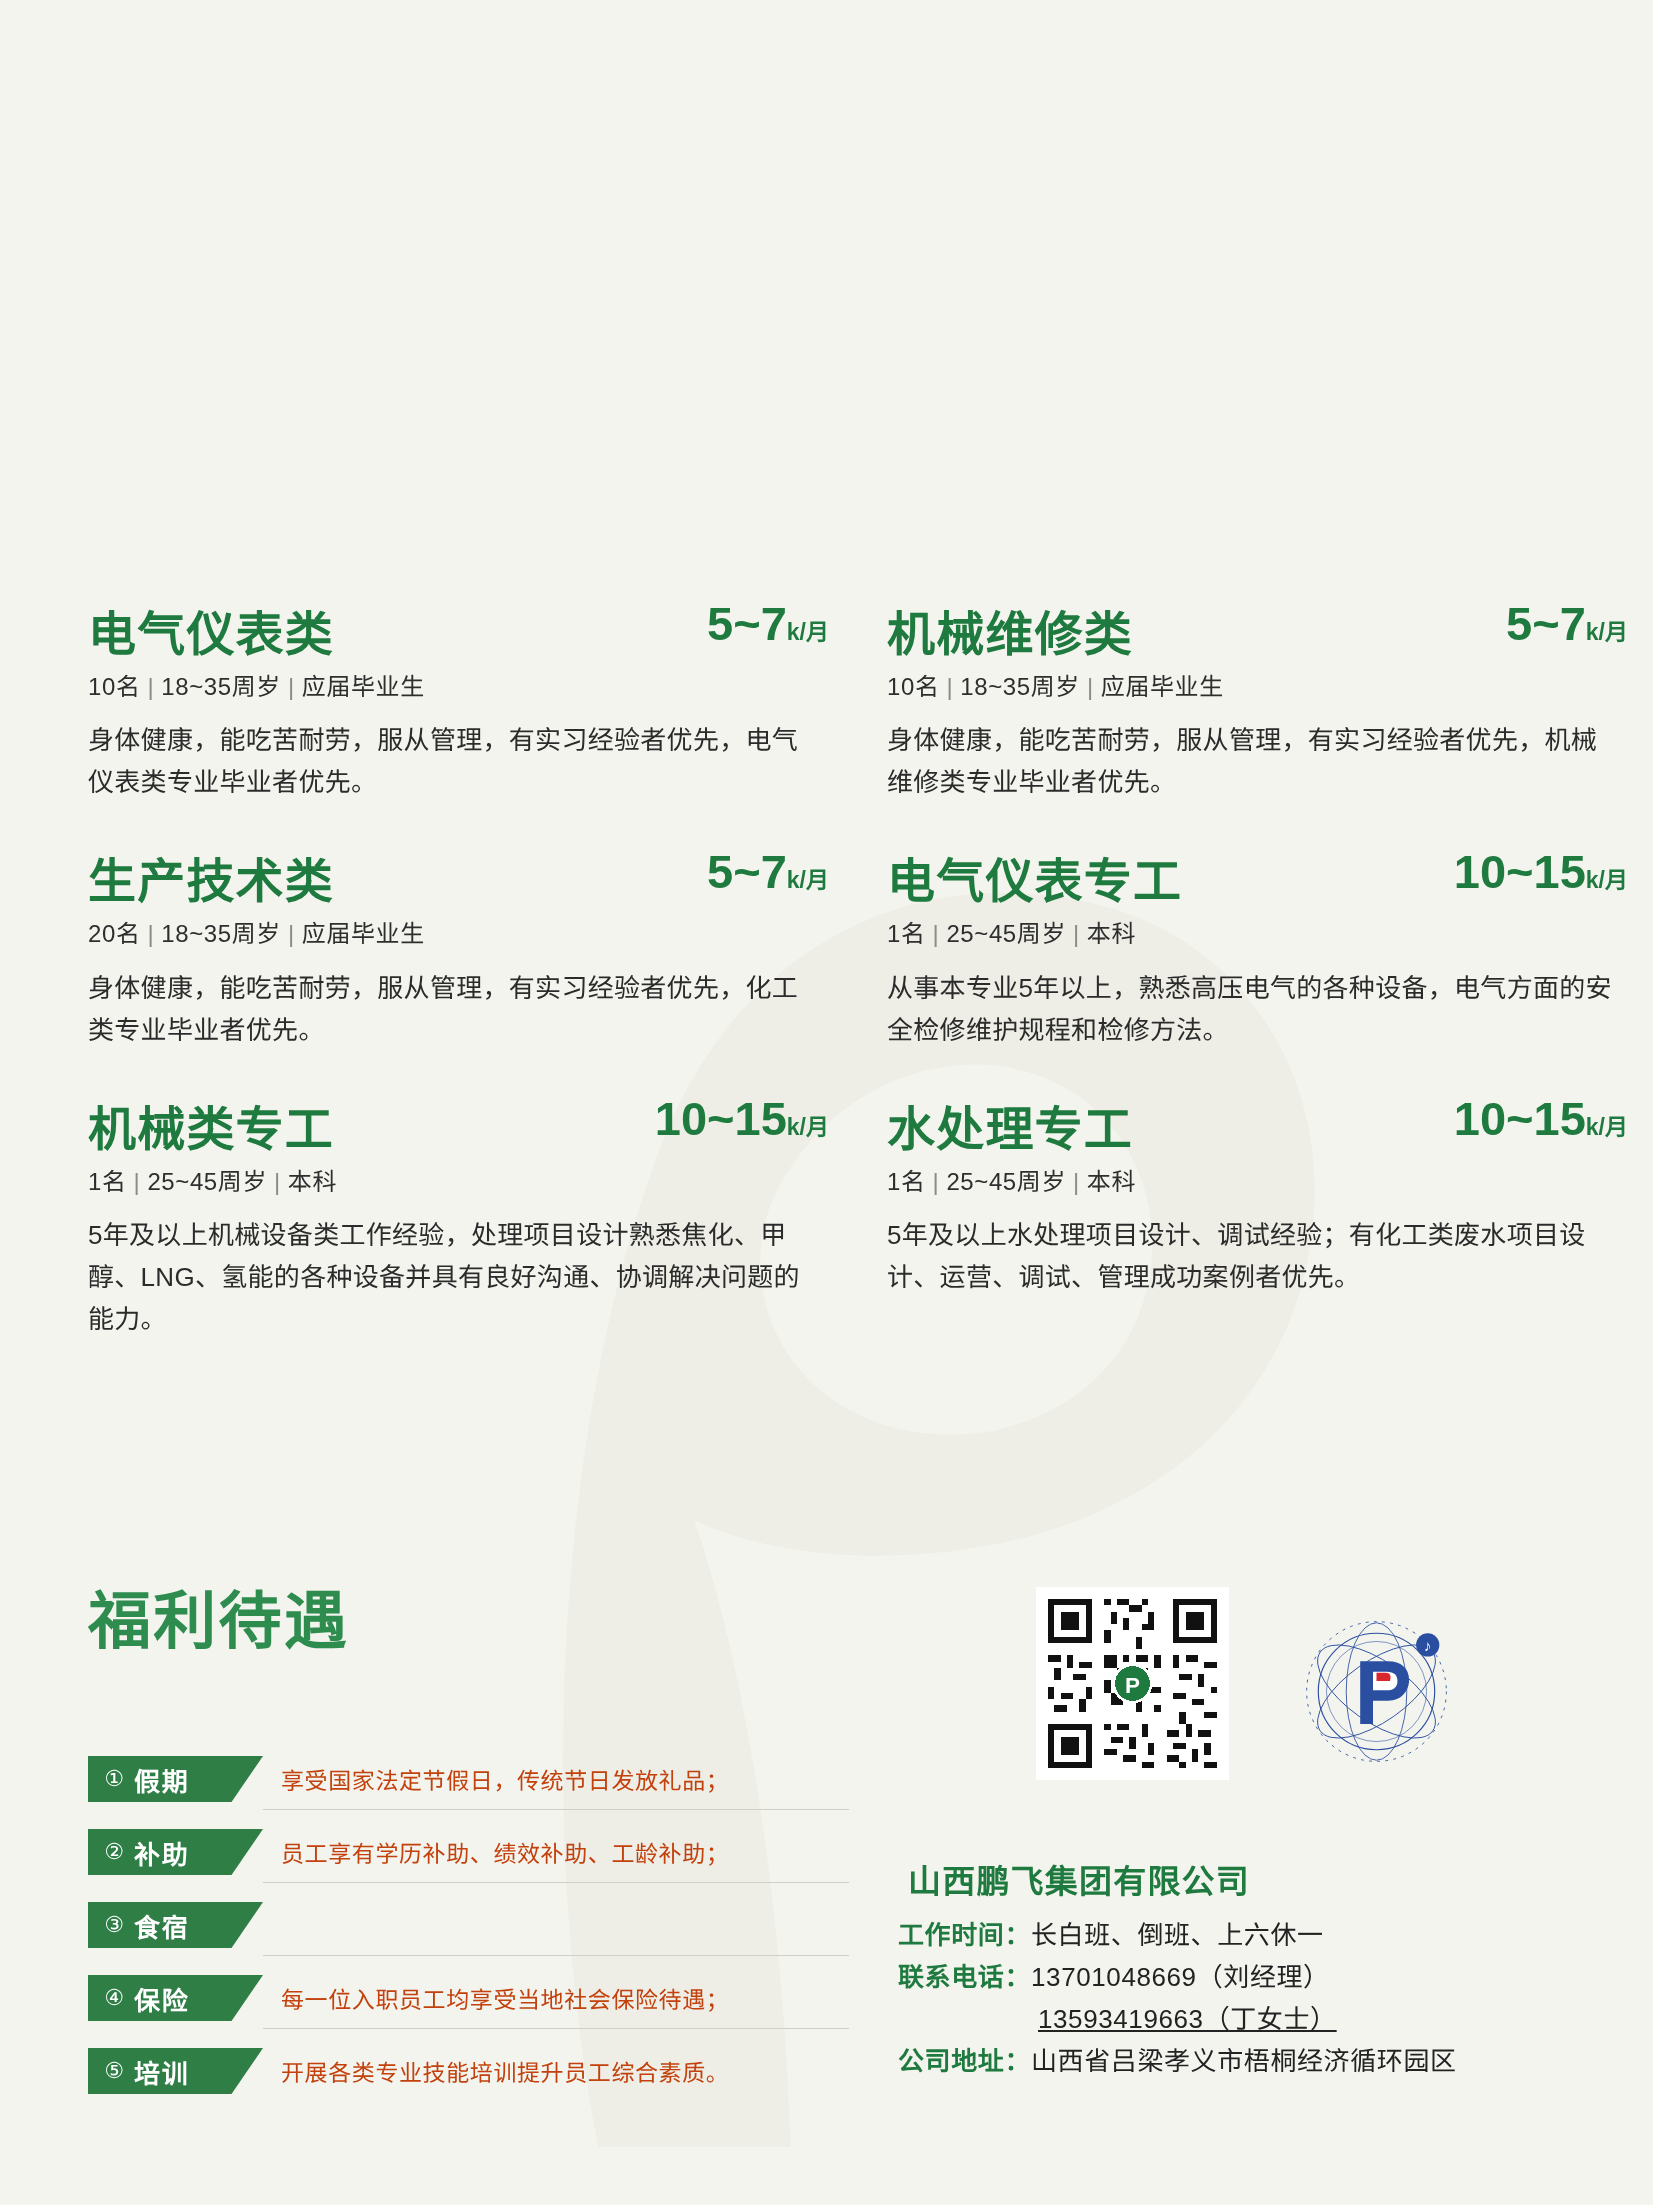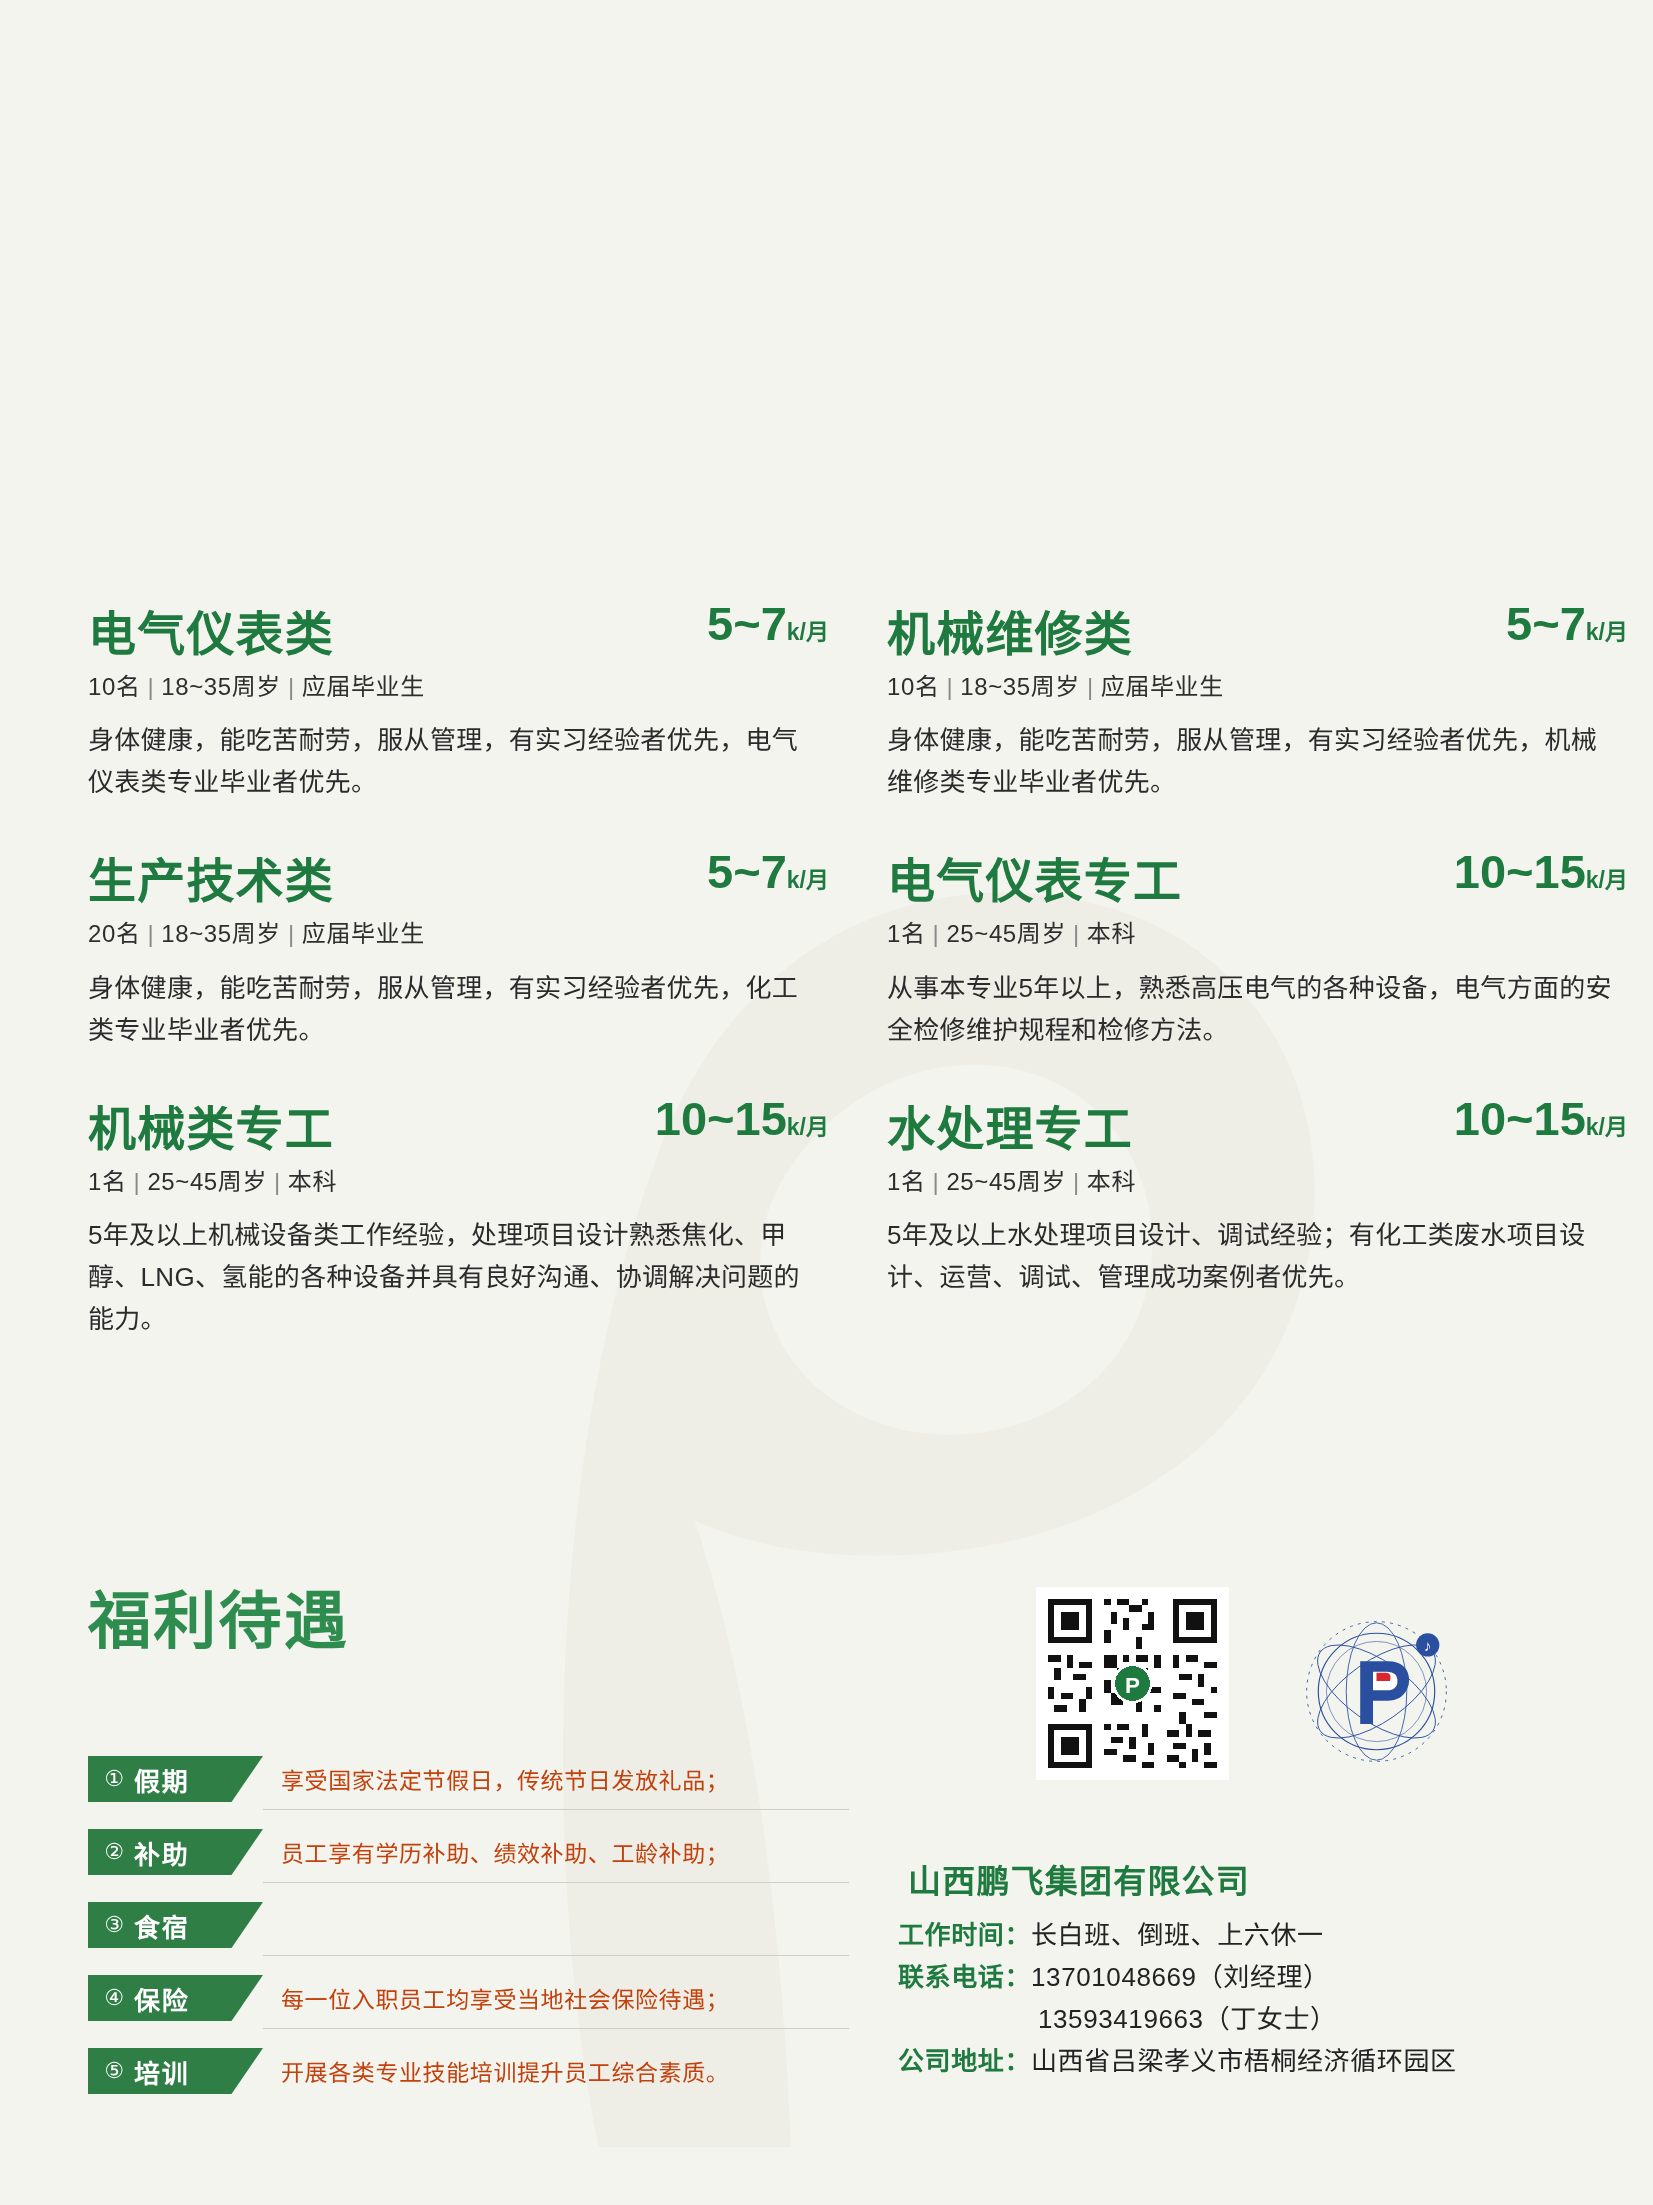--- a/index.html
+++ b/index.html
@@ -246,21 +246,21 @@
     font-size: 26px;
     line-height: 1.62;
     color: #222;
     letter-spacing: 0.6px;
     white-space: nowrap;
   }
   .contact-row .lbl {
     color: #1f7a3f;
     font-weight: 700;
   }
-  .contact-row.indent { padding-left: 140px; }
+  .contact-row.indent { padding-left: 140px; text-decoration: underline; }
 </style>
 </head>
 <body>
 
 <div class="poster">
 
 
   <svg class="watermark" viewBox="0 0 600 760">
     <path d="M95,740 C60,560 70,330 130,170 C175,50 280,5 380,30 C470,52 520,140 500,235 C478,340 380,400 262,402 C220,403 180,396 150,382 C180,470 200,600 205,740 Z" fill="#cfcfc0" opacity="0.55"></path>
     <path d="M205,180 C245,120 320,105 370,140 C420,176 425,250 385,295 C345,340 270,345 225,310 C185,279 175,222 205,180 Z" fill="#f4f4ef" opacity="0.95"></path>

